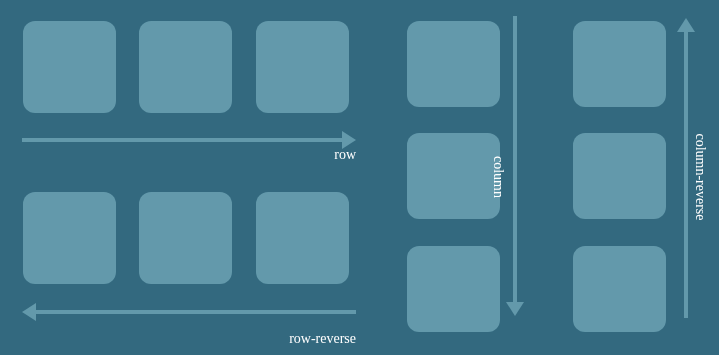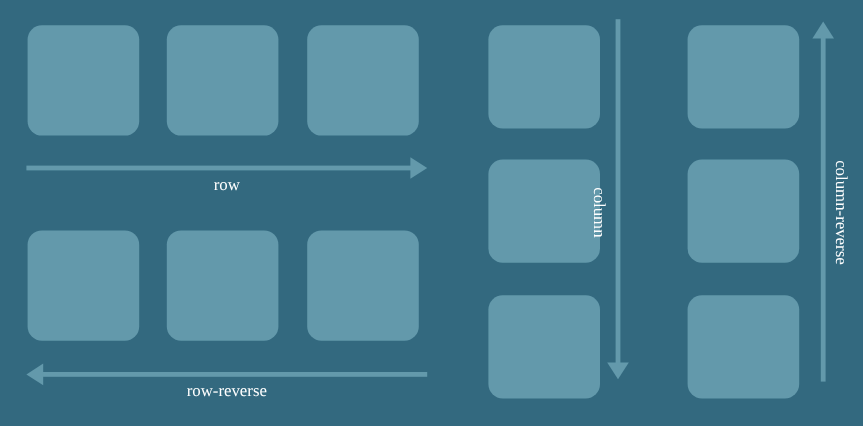--- a/index.html
+++ b/index.html
@@ -86,21 +86,21 @@
   
   .label {
     position: absolute;
     color: #ffffff;
     font-size: 14px;
     line-height: 1;
     white-space: nowrap;
     font-family: "Liberation Serif", "DejaVu Serif", serif;
   }
   .label.h {
-    text-align: center;
+    text-align: right;
   }
   .label.v {
     transform-origin: 50% 50%;
     transform: rotate(90deg);
     text-align: center;
   }
 </style>
 </head>
 <body>
 
@@ -122,21 +122,21 @@
   <div>
     <div class="box" style="left:23px; top:192px; width:93px; height:92px;"></div>
     <div class="box" style="left:139px; top:192px; width:93px; height:92px;"></div>
     <div class="box" style="left:256px; top:192px; width:93px; height:92px;"></div>
 
     <div class="h-arrow left" style="left:22px; top:299px; width:334px;">
       <div class="shaft"></div>
       <div class="head"></div>
     </div>
 
-    <div class="label h" style="left:22px; top:320px; width:334px;">row-reverse</div>
+    <div class="label h" style="left:22px; top:332px; width:334px;">row-reverse</div>
   </div>
 
   <div>
     <div class="box" style="left:407px; top:21px; width:93px; height:86px;"></div>
     <div class="box" style="left:407px; top:133px; width:93px; height:86px;"></div>
     <div class="box" style="left:407px; top:246px; width:93px; height:86px;"></div>
 
     <div class="v-arrow down" style="left:502px; top:16px; height:300px;">
       <div class="shaft"></div>
       <div class="head"></div>

